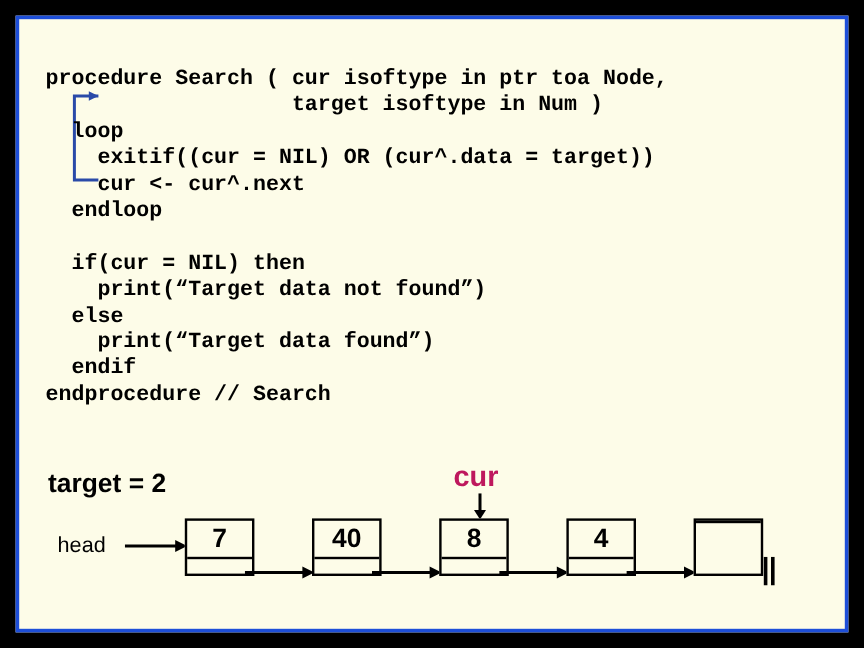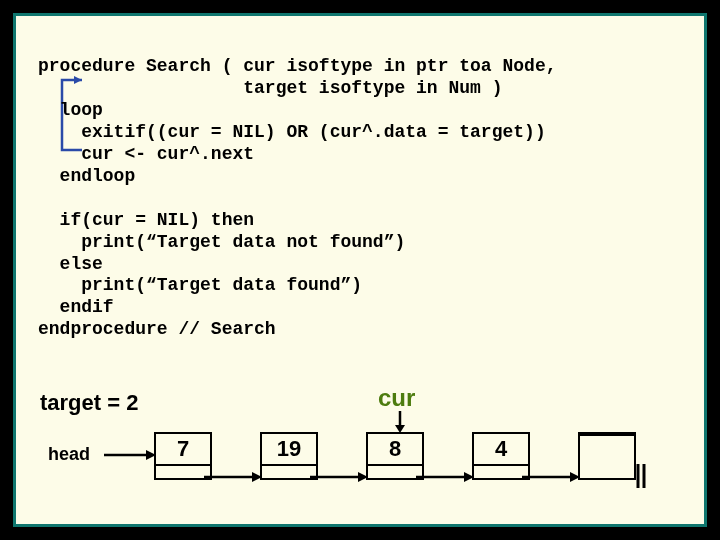--- a/index.html
+++ b/index.html
@@ -7,21 +7,21 @@
     background: #000;
     width: 720px;
     height: 540px;
     display: flex;
     align-items: center;
     justify-content: center;
     font-family: "Courier New", monospace;
   }
   .frame {
     background: #fdfce8;
-    border: 3px solid #0f766e;
+    border: 3px solid #1d4ed8;
     width: 694px;
     height: 514px;
     position: relative;
     padding: 18px 22px;
   }
   .code {
     font-family: "Courier New", monospace;
     font-size: 18px;
     font-weight: bold;
     line-height: 1.22;
@@ -46,34 +46,34 @@
     font-weight: bold;
     color: #000;
   }
   .cur-label {
     position: absolute;
     left: 362px;
     top: 368px;
     font-family: Arial, sans-serif;
     font-size: 24px;
     font-weight: bold;
-    color: #4d7c0f;
+    color: #be185d;
   }
   .cur-arrow {
     position: absolute;
     left: 378px;
     top: 395px;
   }
   .head-label {
     position: absolute;
     left: 32px;
     top: 428px;
     font-family: Arial, sans-serif;
     font-size: 18px;
-    font-weight: bold;
+    font-weight: normal;
     color: #000;
   }
   .head-arrow {
     position: absolute;
     left: 88px;
     top: 432px;
   }
   .nodes {
     position: absolute;
     left: 138px;
@@ -165,21 +165,21 @@
       <div class="node-val">7</div>
       <div class="node-ptr"></div>
       <div class="node-arrow">
         <svg width="60" height="14">
             <line x1="0" y1="7" x2="50" y2="7" stroke="#000" stroke-width="2.5"></line>
             <polygon points="58,7 48,2 48,12" fill="#000"></polygon>
           </svg>
       </div>
     </div>
     <div class="node">
-      <div class="node-val">19</div>
+      <div class="node-val">40</div>
       <div class="node-ptr"></div>
       <div class="node-arrow">
         <svg width="60" height="14">
             <line x1="0" y1="7" x2="50" y2="7" stroke="#000" stroke-width="2.5"></line>
             <polygon points="58,7 48,2 48,12" fill="#000"></polygon>
           </svg>
       </div>
     </div>
     <div class="node">
       <div class="node-val">8</div>

